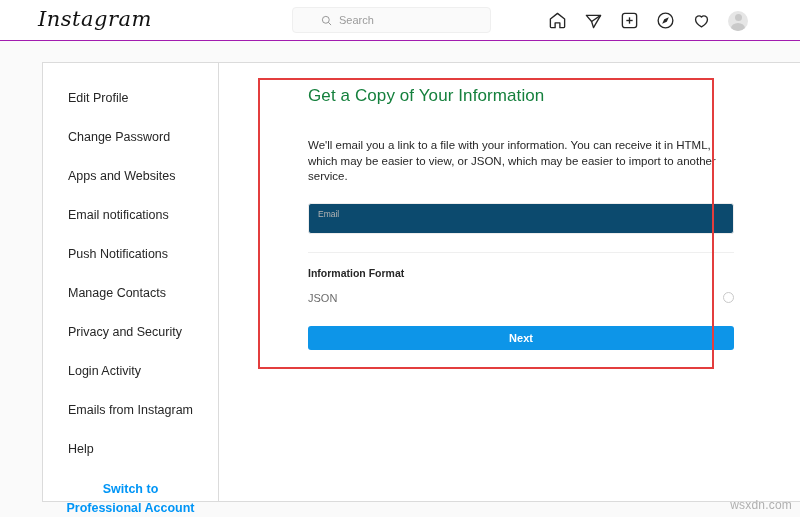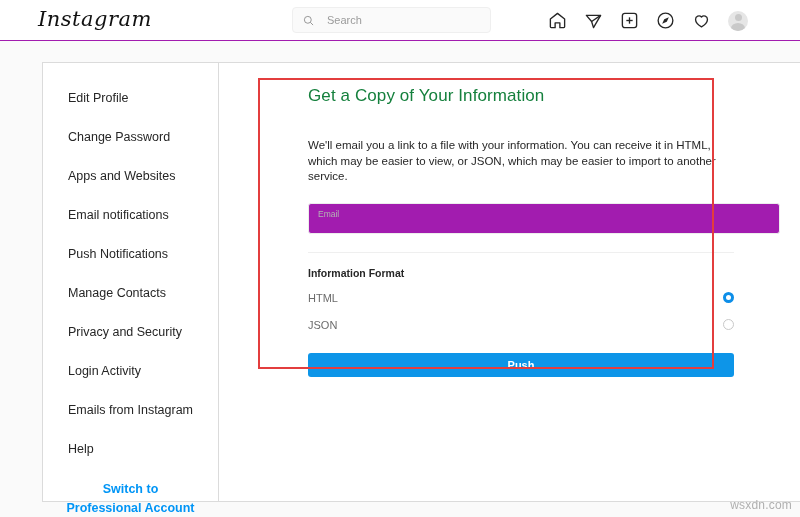--- a/index.html
+++ b/index.html
@@ -18,21 +18,21 @@
   }
   .brand {
     position: absolute; left: 38px; top: 7px;
     font-family: "DejaVu Serif", serif;
     font-size: 21px; font-style: italic; font-weight: 400;
     color: #111; letter-spacing: .5px;
   }
   .search-wrap {
     position: absolute; left: 292px; top: 7px; width: 199px; height: 26px;
     background: #fafafa; border: 1px solid #efefef; border-radius: 4px;
-    display: flex; align-items: center; padding-left: 10px; gap: 13px;
+    display: flex; align-items: center; padding-left: 28px; gap: 7px;
   }
   .search-ico { width: 11px; height: 11px; display: block; }
   .search-ph { font-size: 11px; color: #9b9b9b; }
   .nav-icons {
     position: absolute; right: 52px; top: 0; height: 41px;
     display: flex; align-items: center; gap: 17px;
   }
   .nav-ico { width: 19px; height: 19px; display: block; cursor: pointer; }
   .avatar {
     width: 20px; height: 20px; border-radius: 50%;
@@ -68,22 +68,22 @@
   
   .main { position: absolute; left: 177px; top: 0; right: 0; bottom: 0; }
   .panel-inner { position: absolute; left: 88px; top: 23px; width: 430px; }
   .panel-title {
     font-size: 17px; font-weight: 400; color: #15803d; letter-spacing: .1px;
   }
   .panel-desc {
     margin-top: 32px; font-size: 11.5px; line-height: 15.5px; color: #262626;
   }
   .email-field {
-    margin-top: 18px; height: 31px; width: 472px;
-    background: #a21caf; border: 1px solid #ededed; border-radius: 3px;
+    margin-top: 18px; height: 31px; width: 426px;
+    background: #0c4a6e; border: 1px solid #ededed; border-radius: 3px;
     display: flex; align-items: flex-start; padding: 5px 9px;
   }
   .email-ph { font-size: 8.5px; color: #b4b4b4; }
   .divider { margin-top: 18px; width: 426px; height: 1px; background: #efefef; }
   .fmt-label { margin-top: 14px; font-size: 10.5px; font-weight: 600; color: #262626; }
   .radio-row {
     margin-top: 11px; width: 426px; height: 16px;
     display: flex; align-items: center; justify-content: space-between;
   }
   .radio-label { font-size: 11px; color: #6b6b6b; }
@@ -197,30 +197,26 @@
         <div class="panel-desc">We'll email you a link to a file with your information. You can receive it in HTML, which may be easier to view, or JSON, which may be easier to import to another service.</div>
 
         <div class="email-field">
           <span class="email-ph">Email</span>
         </div>
 
         <div class="divider"></div>
 
         <div class="fmt-label">Information Format</div>
 
-        <div class="radio-row">
-          <span class="radio-label">HTML</span>
-          <span class="radio on"></span>
-        </div>
 
         <div class="radio-row">
           <span class="radio-label">JSON</span>
           <span class="radio"></span>
         </div>
 
-        <button class="next-btn">Push</button>
+        <button class="next-btn">Next</button>
       </div>
     </div>
   </div>
 
   <div class="annot"></div>
   <div class="watermark">wsxdn.com</div>
 </div>
 
 </body></html>

